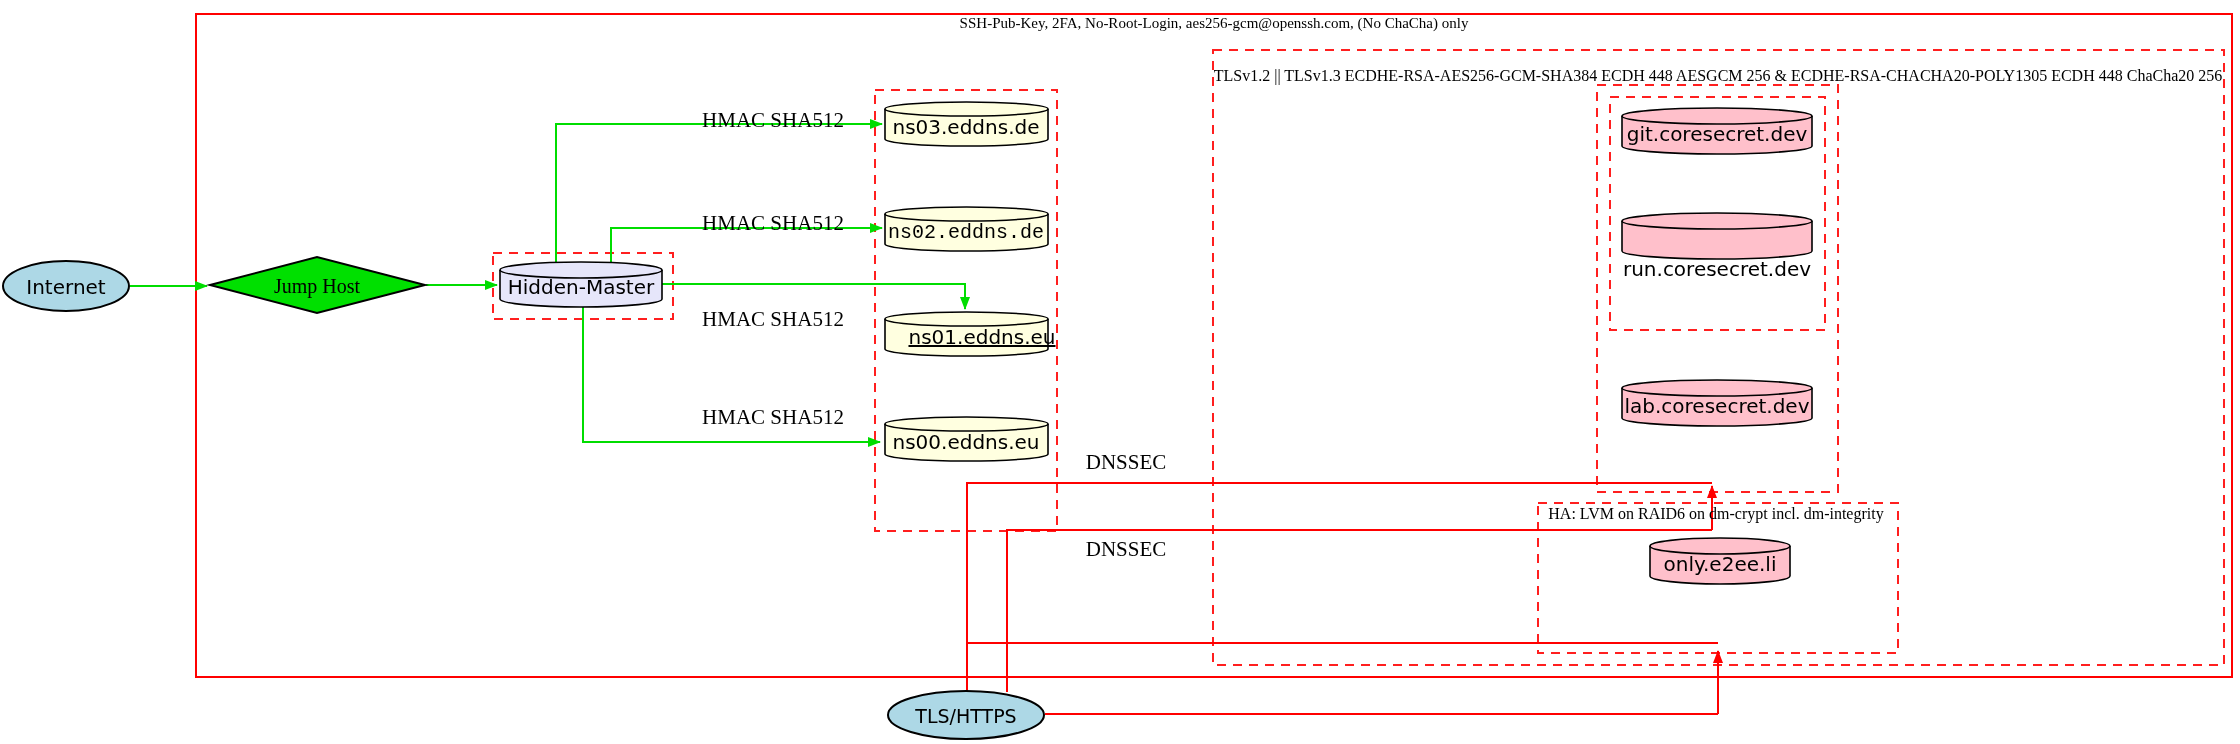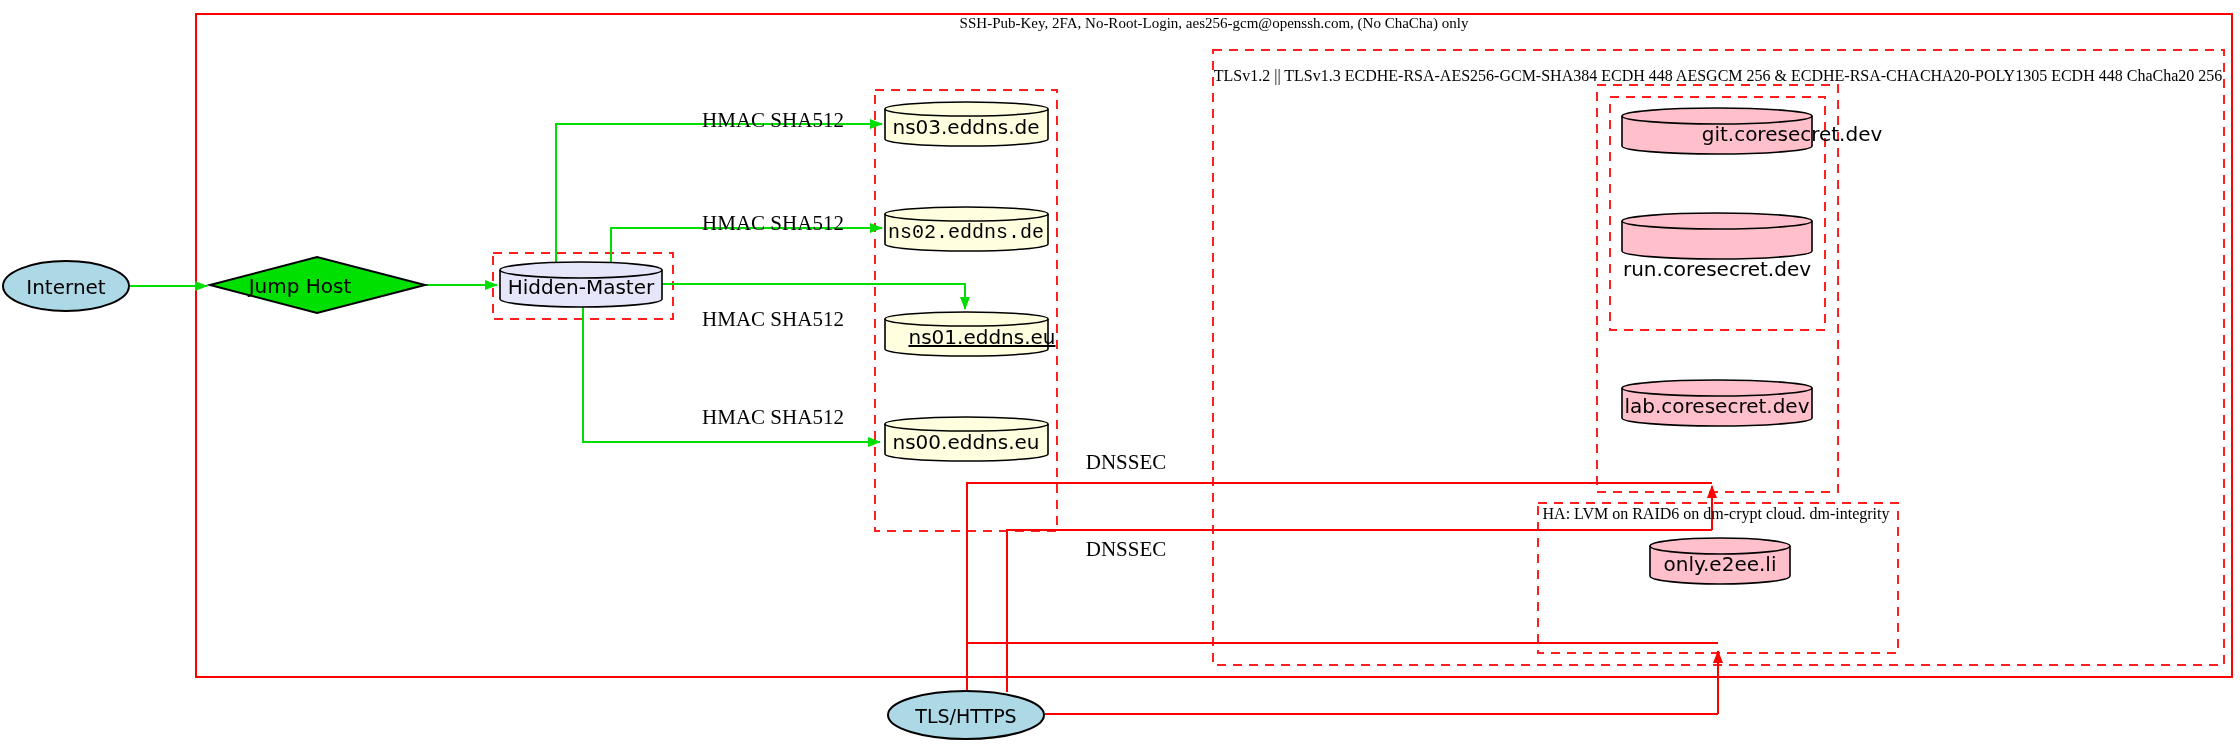--- a/index.html
+++ b/index.html
@@ -91,30 +91,30 @@
     <g>
       <path d="M1650,546 A70,8 0 0 1 1790,546 L1790,576 A70,8 0 0 1 1650,576 Z" fill="#ffc0cb" stroke="#000" stroke-width="1.6"></path>
       <path d="M1650,546 A70,8 0 0 0 1790,546" fill="none" stroke="#000" stroke-width="1.6"></path>
     </g>
 
     <ellipse cx="966" cy="715" rx="78" ry="24" fill="#add8e6" stroke="#000" stroke-width="2"></ellipse>
   </svg>
 
   <div class="lbl cluster-lbl" style="left:1214px;top:23px;">SSH-Pub-Key, 2FA, No-Root-Login, aes256-gcm@openssh.com, (No ChaCha) only</div>
   <div class="lbl cluster-lbl-md" style="left:1718px;top:60px;margin-top:16px;">TLSv1.2 || TLSv1.3 ECDHE-RSA-AES256-GCM-SHA384 ECDH 448 AESGCM 256 &amp; ECDHE-RSA-CHACHA20-POLY1305 ECDH 448 ChaCha20 256</div>
-  <div class="lbl cluster-lbl-md" style="left:1716px;top:514px;">HA: LVM on RAID6 on dm-crypt cloud. dm-integrity</div>
+  <div class="lbl cluster-lbl-md" style="left:1716px;top:514px;">HA: LVM on RAID6 on dm-crypt incl. dm-integrity</div>
 
   <div class="lbl node-lbl" style="left:66px;top:287px;">Internet</div>
-  <div class="lbl node-lbl" style="left:300px;top:286px;">Jump Host</div>
+  <div class="lbl node-lbl" style="left:317px;top:286px;font-family:Liberation Serif, serif;">Jump Host</div>
   <div class="lbl node-lbl" style="left:581px;top:287px;">Hidden-Master</div>
   <div class="lbl node-lbl" style="left:966px;top:127px;">ns03.eddns.de</div>
   <div class="lbl node-lbl" style="left:966px;top:232px;font-family:Liberation Mono, monospace;">ns02.eddns.de</div>
   <div class="lbl node-lbl" style="left:982px;top:337px;text-decoration:underline;">ns01.eddns.eu</div>
   <div class="lbl node-lbl" style="left:966px;top:442px;">ns00.eddns.eu</div>
-  <div class="lbl node-lbl" style="left:1792px;top:134px;">git.coresecret.dev</div>
+  <div class="lbl node-lbl" style="left:1717px;top:134px;">git.coresecret.dev</div>
   <div class="lbl node-lbl" style="left:1717px;top:239px;margin-top:30px;">run.coresecret.dev</div>
   <div class="lbl node-lbl" style="left:1717px;top:406px;">lab.coresecret.dev</div>
   <div class="lbl node-lbl" style="left:1720px;top:564px;">only.e2ee.li</div>
   <div class="lbl node-lbl-sm" style="left:966px;top:716px;">TLS/HTTPS</div>
 
   <div class="lbl edge-lbl" style="left:773px;top:120px;">HMAC SHA512</div>
   <div class="lbl edge-lbl" style="left:773px;top:223px;">HMAC SHA512</div>
   <div class="lbl edge-lbl" style="left:773px;top:319px;">HMAC SHA512</div>
   <div class="lbl edge-lbl" style="left:773px;top:417px;">HMAC SHA512</div>
   <div class="lbl edge-lbl" style="left:1126px;top:462px;">DNSSEC</div>

